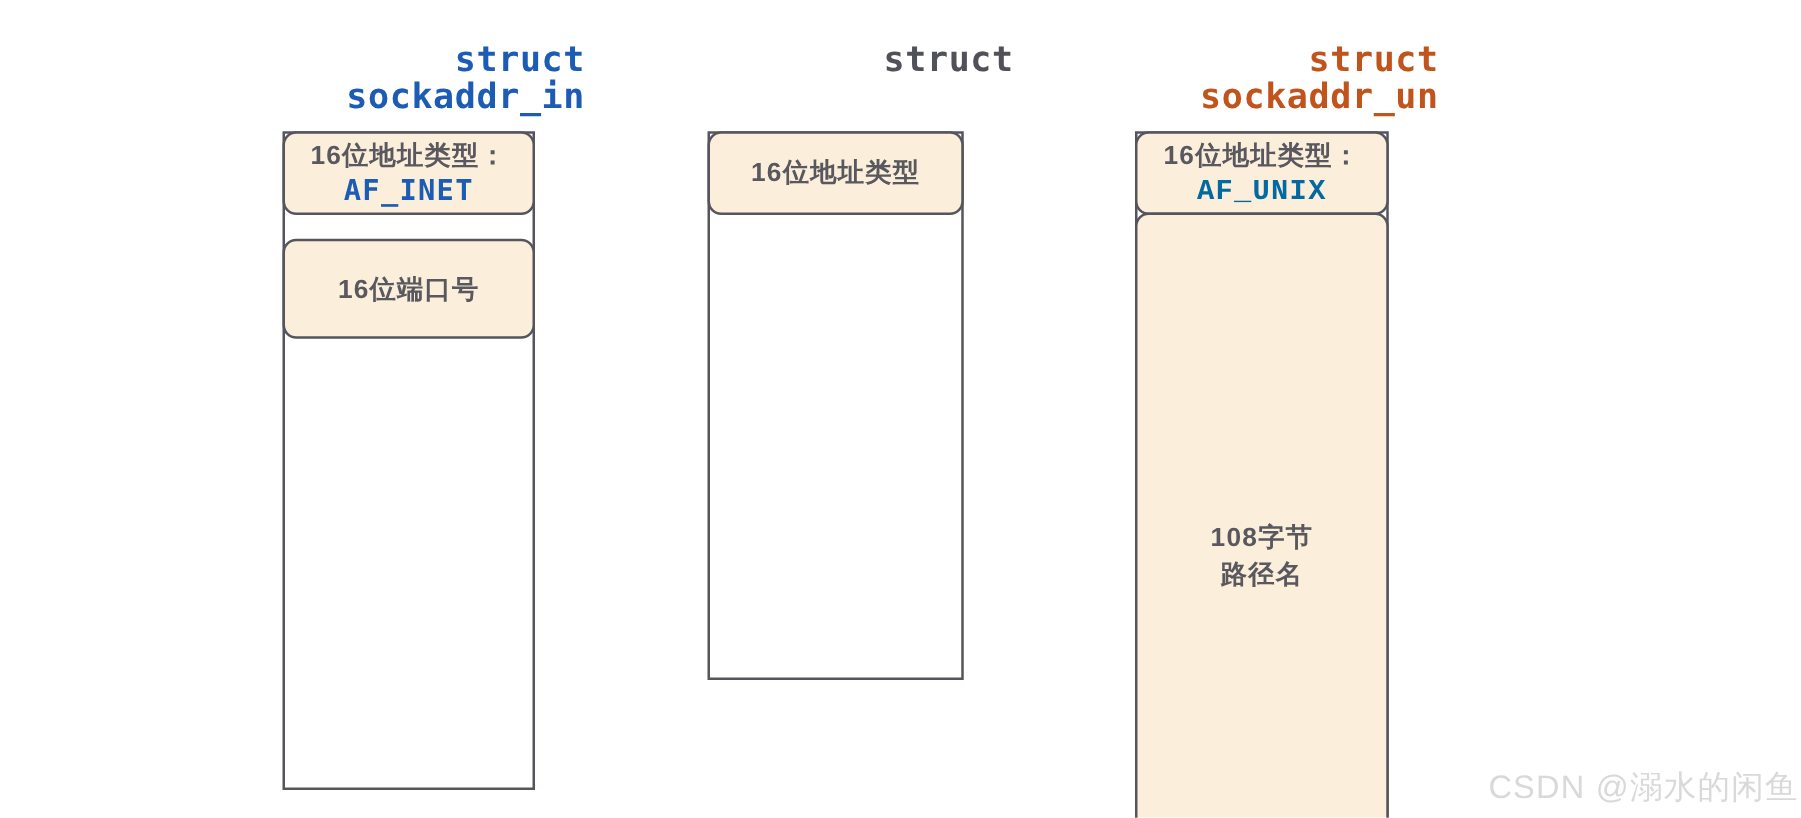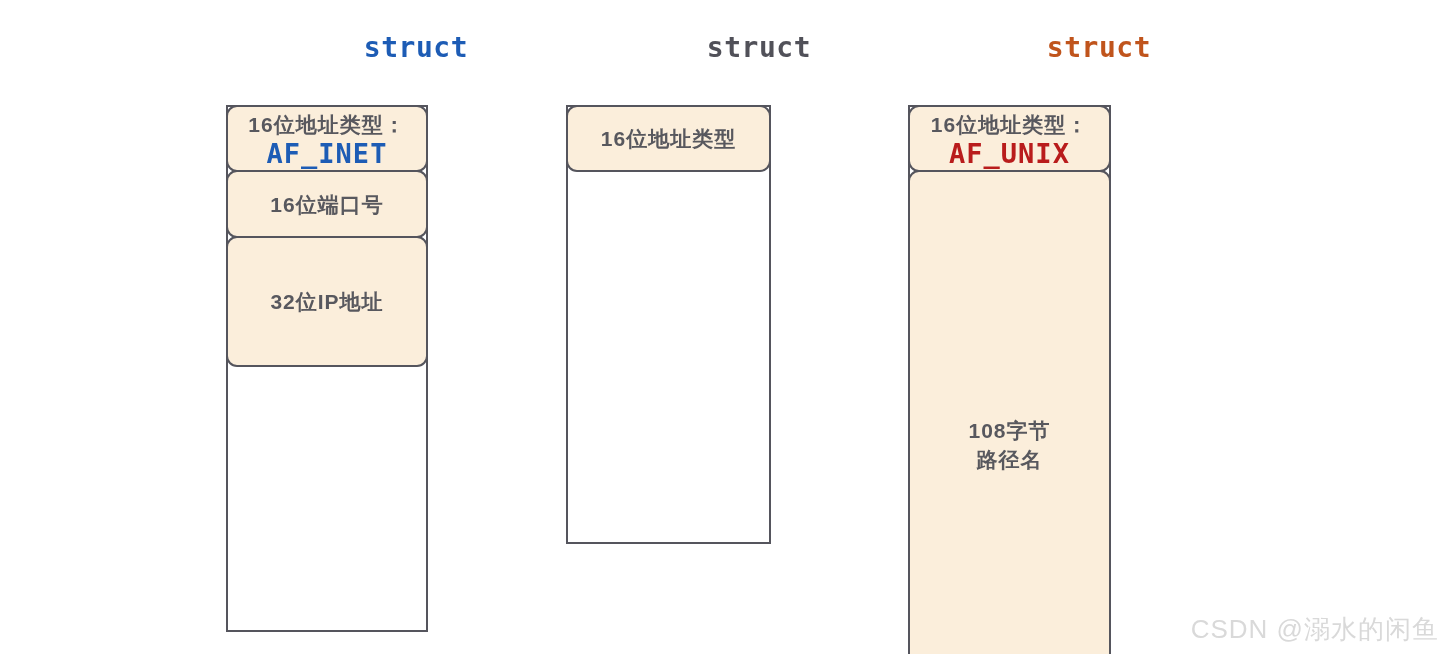--- a/index.html
+++ b/index.html
@@ -59,75 +59,74 @@
   }
   .cell-line {
     font-size: 21px;
     line-height: 29px;
     font-weight: 700;
     color: var(--text);
     letter-spacing: 1px;
   }
   .cell-line.accent {
     font-family: "DejaVu Sans Mono", "Liberation Mono", monospace;
-    font-size: 27px;
+    font-size: 23px;
     letter-spacing: 1px;
   }
   .watermark {
     position: absolute;
     top: 612px;
     right: 2px;
     font-size: 26px;
     color: var(--wm);
     letter-spacing: 1px;
     white-space: nowrap;
   }
 </style>
 </head>
 <body style="--border: #55555d; --fill: #fbeedb; --text: #58585e; --wm: #d9d9d9; background: rgb(255, 255, 255);">
 
 <div class="diagram">
   <div id="columns-root">
   <div class="column" style="left: 226px; width: 202px;">
     <div class="col-title" style="color: rgb(29, 92, 181);">
           <div>struct</div>
+          <div>sockaddr_in</div>
         </div>
     <div class="col-box" style="height: 527px;">
           <div class="cell" style="height: 67px;">
             <div class="cell-line">16位地址类型：</div>
             <div class="cell-line accent" style="color: rgb(29, 92, 181);">AF_INET</div>
           </div>
-          <div class="cell" style="height: 68px;">
+          <div class="cell" style="height: 80px; margin-top: 21px;">
             <div class="cell-line">16位端口号</div>
-          </div>
-          <div class="cell" style="height: 131px;">
-            <div class="cell-line">32位IP地址</div>
           </div>
         </div>
   </div>
 
   <div class="column" style="left: 566px; width: 205px;">
     <div class="col-title" style="color: rgb(81, 81, 89);">
           <div>struct</div>
         </div>
     <div class="col-box" style="height: 439px;">
           <div class="cell" style="height: 67px;">
             <div class="cell-line">16位地址类型</div>
           </div>
         </div>
   </div>
 
   <div class="column" style="left: 908px; width: 203px;">
     <div class="col-title" style="color: rgb(192, 84, 28);">
           <div>struct</div>
+          <div>sockaddr_un</div>
         </div>
     <div class="col-box" style="height: 612px;">
           <div class="cell" style="height: 67px;">
             <div class="cell-line">16位地址类型：</div>
-            <div class="cell-line accent" style="color: #b91c1c;">AF_UNIX</div>
+            <div class="cell-line accent" style="color: #0369a1; font-family: Liberation Mono, monospace;">AF_UNIX</div>
           </div>
           <div class="cell" style="height: 549px;">
             <div class="cell-line">108字节</div>
             <div class="cell-line">路径名</div>
           </div>
         </div>
   </div>
 </div>
   <div class="watermark">CSDN @溺水的闲鱼</div>
 </div>

